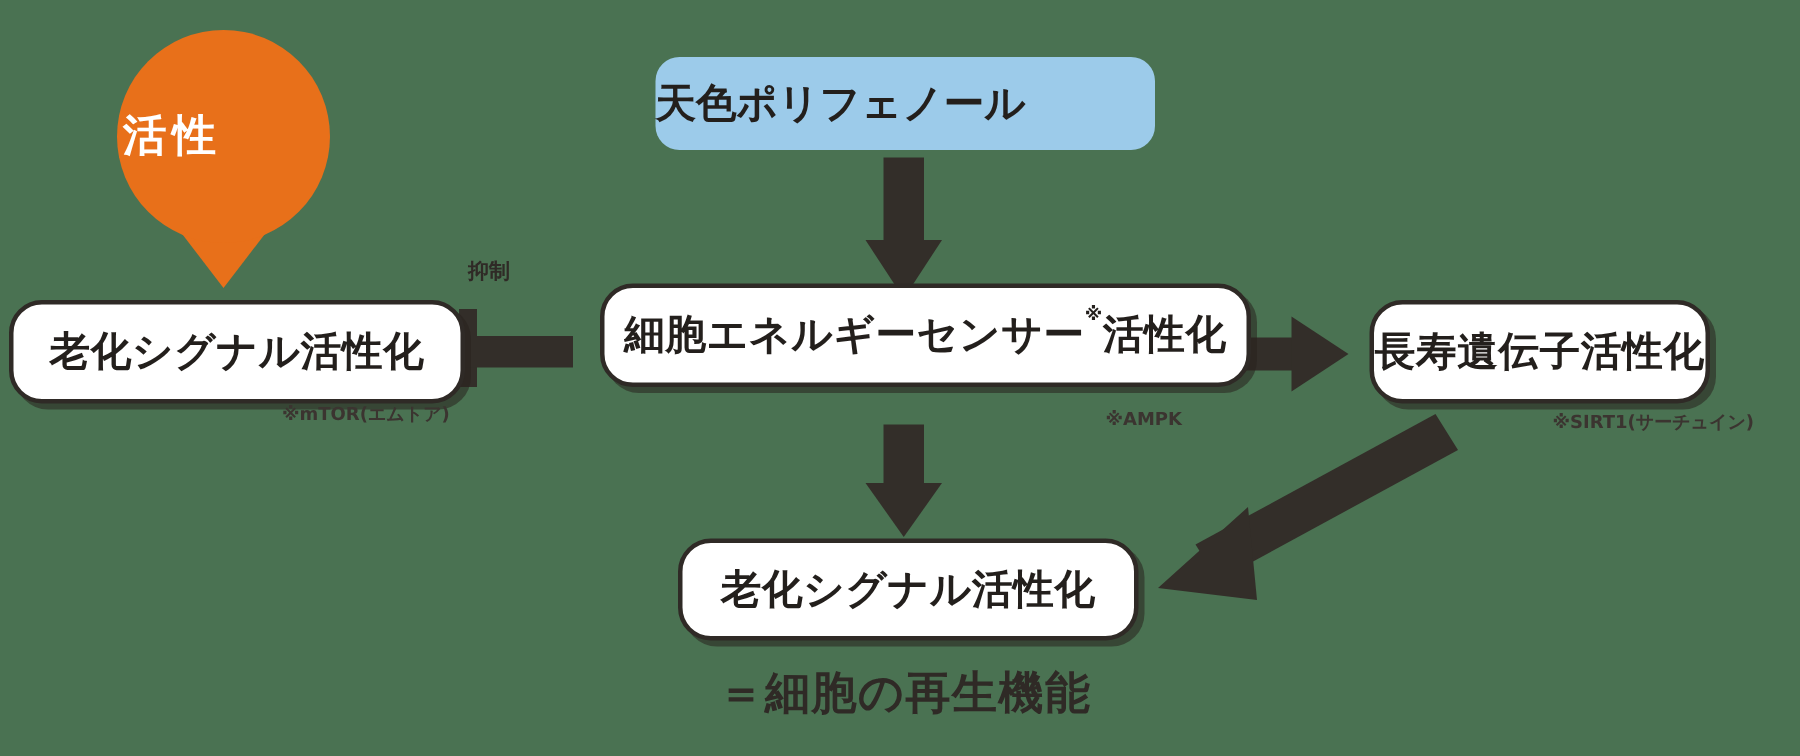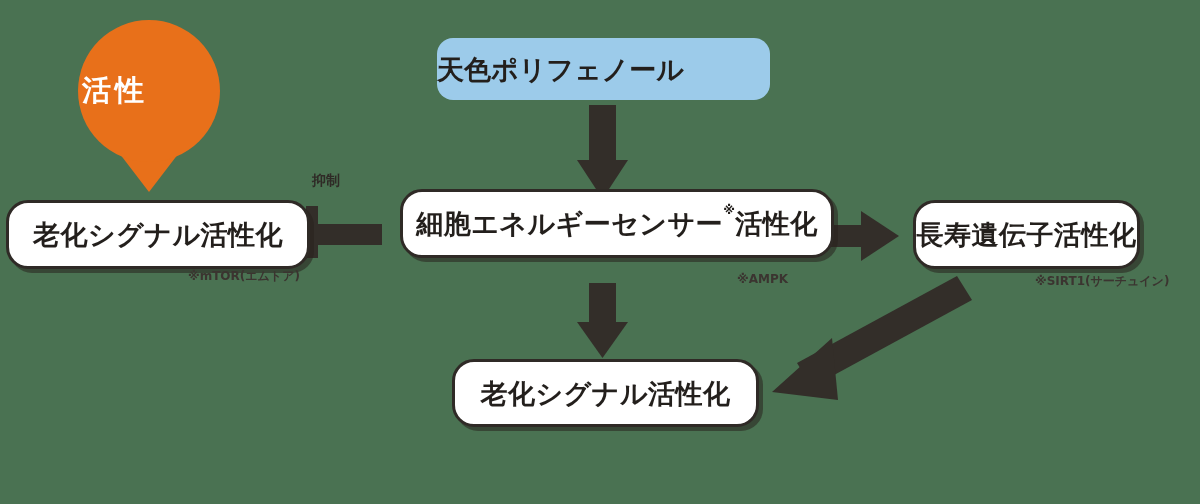--- a/index.html
+++ b/index.html
@@ -180,14 +180,15 @@
 
   <div class="node-box" style="left:913px; top:200px; width:227px; height:69px;">
     <span class="node-label">長寿遺伝子活性化</span>
   </div>
   <div class="annot" style="left:1035px; top:273px;text-align:center;">※SIRT1(サーチュイン)</div>
 
   <div class="node-box" style="left:452px; top:359px; width:307px; height:68px;">
     <span class="node-label">老化シグナル活性化</span>
   </div>
 
+  <div class="caption" style="left:479px; top:442px;">＝細胞の再生機能</div>
 
 </div>
 
 </body></html>

